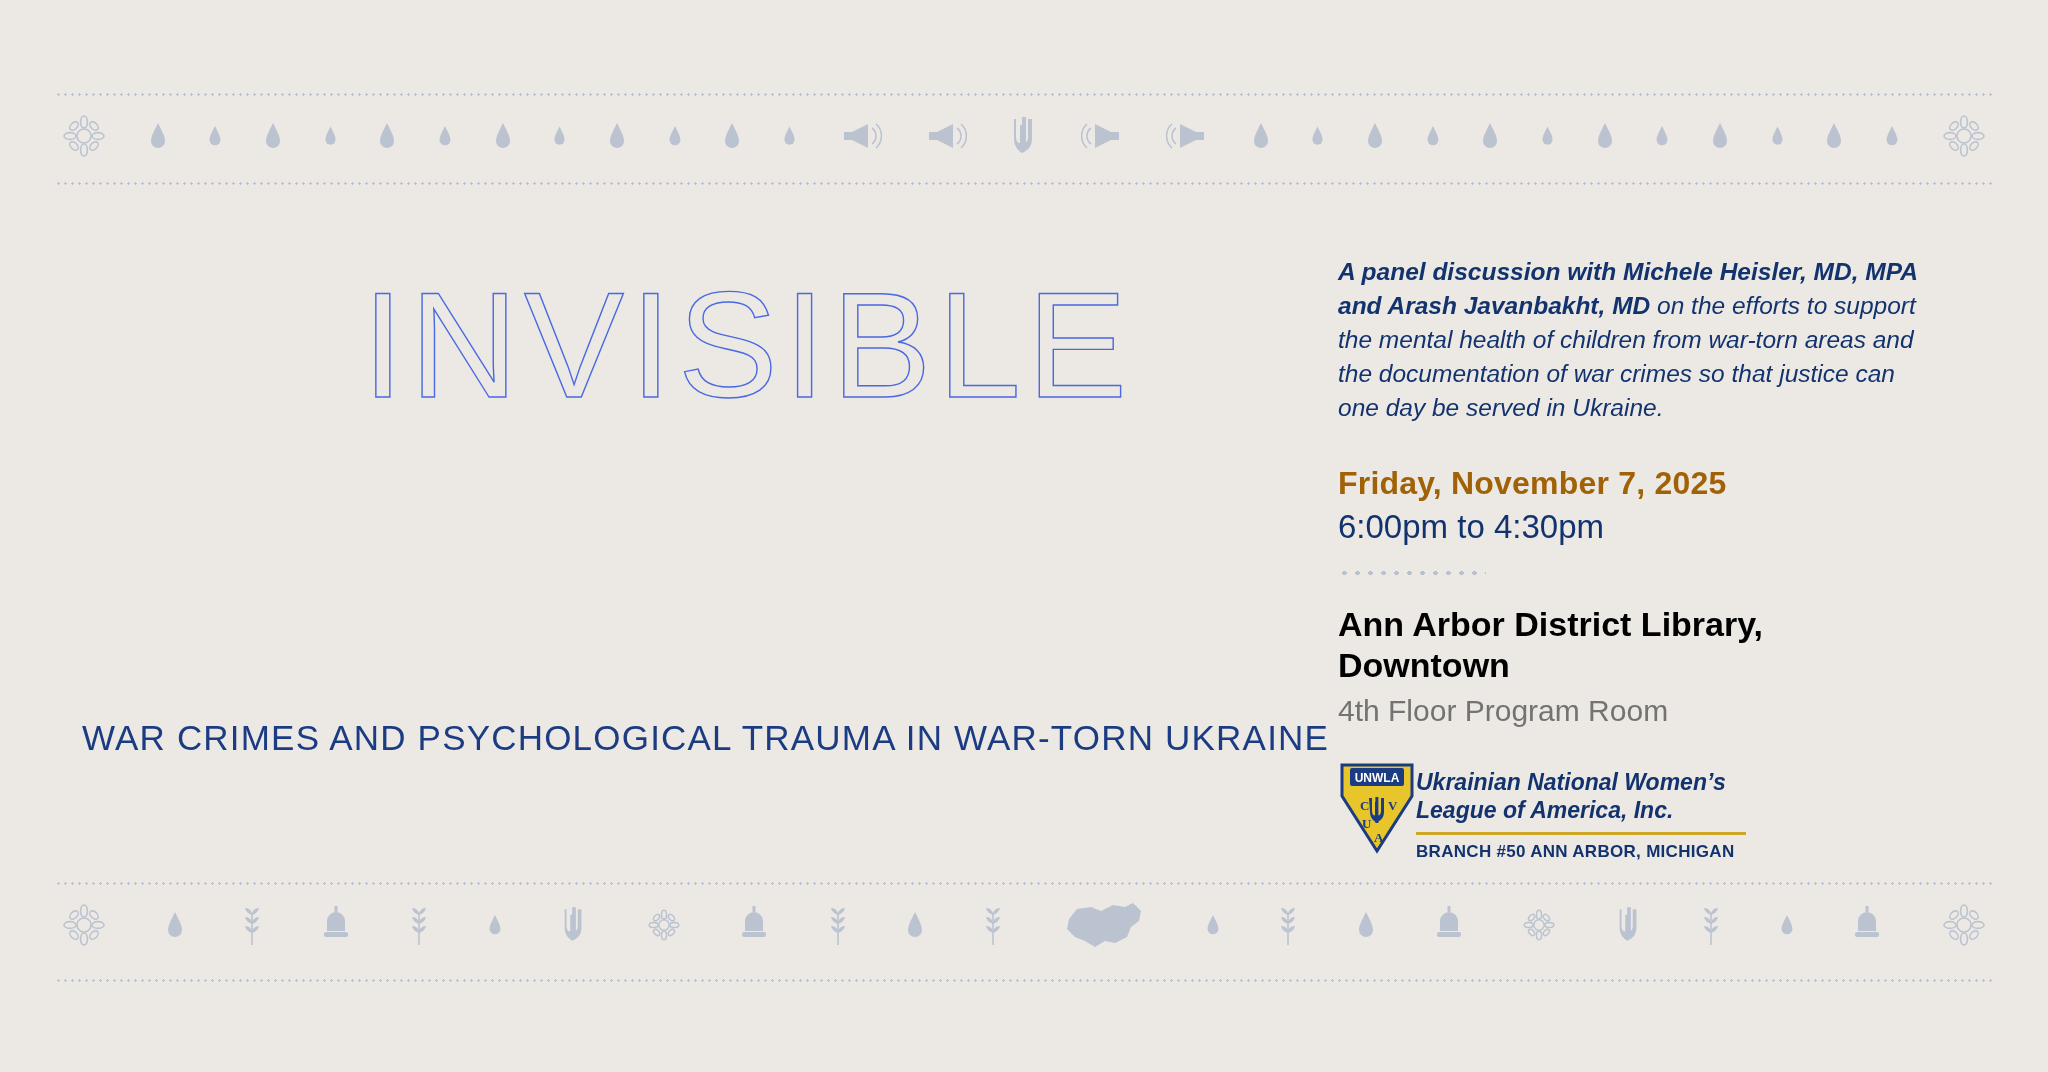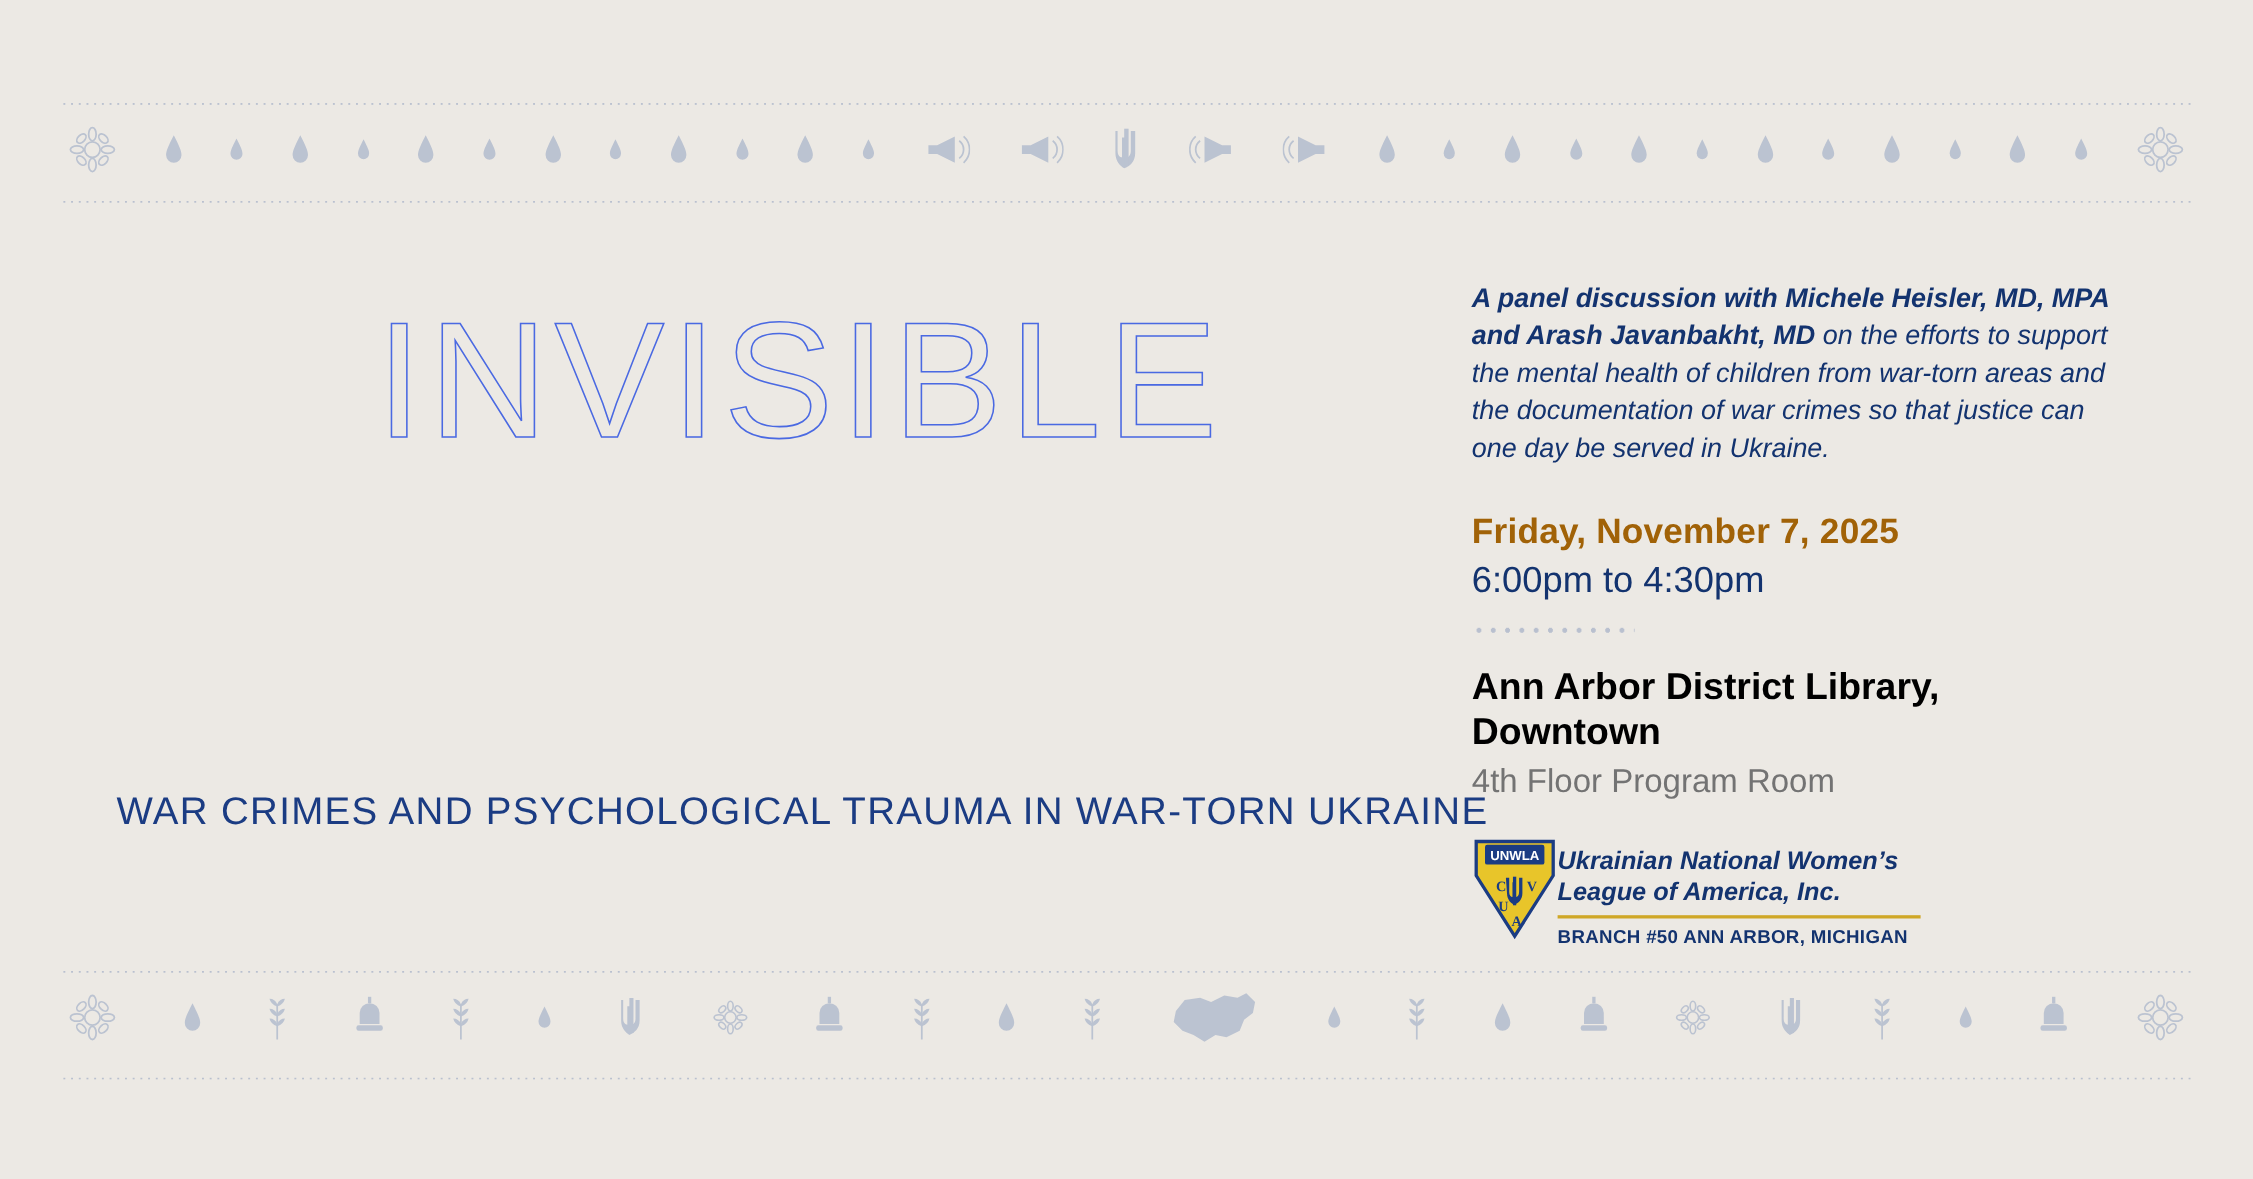--- a/index.html
+++ b/index.html
@@ -58,21 +58,21 @@
     color: #b9c1d0;
   }
   .motif {
     flex: 0 0 auto;
     opacity: .95;
   }
 
   
   .headline-wrap {
     position: absolute;
-    left: 72px;
+    left: 92px;
     top: 270px;
     width: 1210px;
     height: 450px;
   }
   .word-invisible {
     position: absolute;
     left: 270px;
     top: 0px;
     font-family: "Liberation Sans", sans-serif;
     font-size: 150px;
@@ -91,21 +91,21 @@
     font-size: 270px;
     letter-spacing: 2px;
     color: transparent;
     -webkit-text-stroke: 3px #cfa726;
     font-weight: 300;
     line-height: 1;
     white-space: nowrap;
   }
   .subtitle {
     position: absolute;
-    left: 106px;
+    left: 82px;
     top: 718px;
     font-family: "Liberation Sans", sans-serif;
     font-size: 35px;
     letter-spacing: 1.2px;
     color: #1b3c83;
     font-weight: 400;
     white-space: nowrap;
   }
 
   

